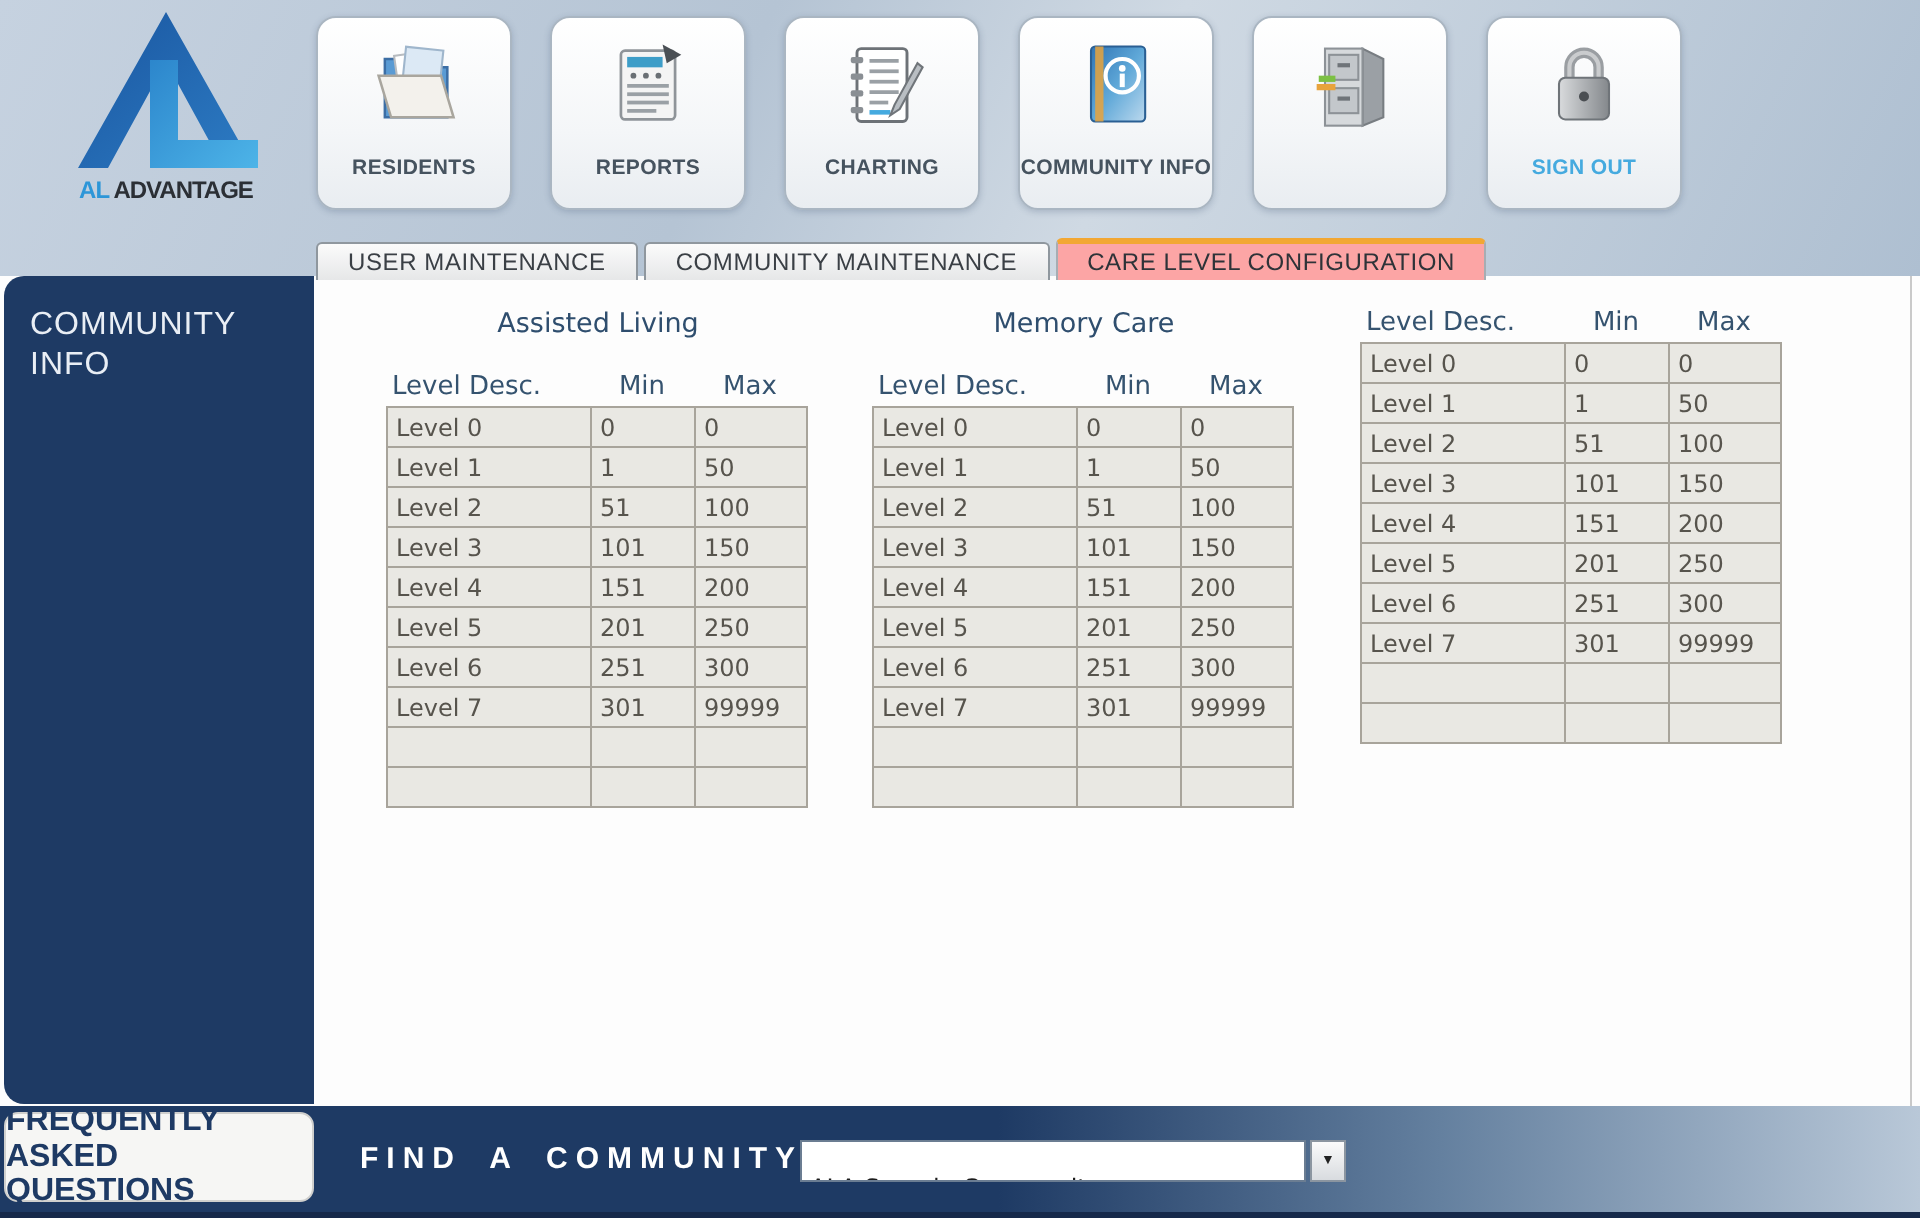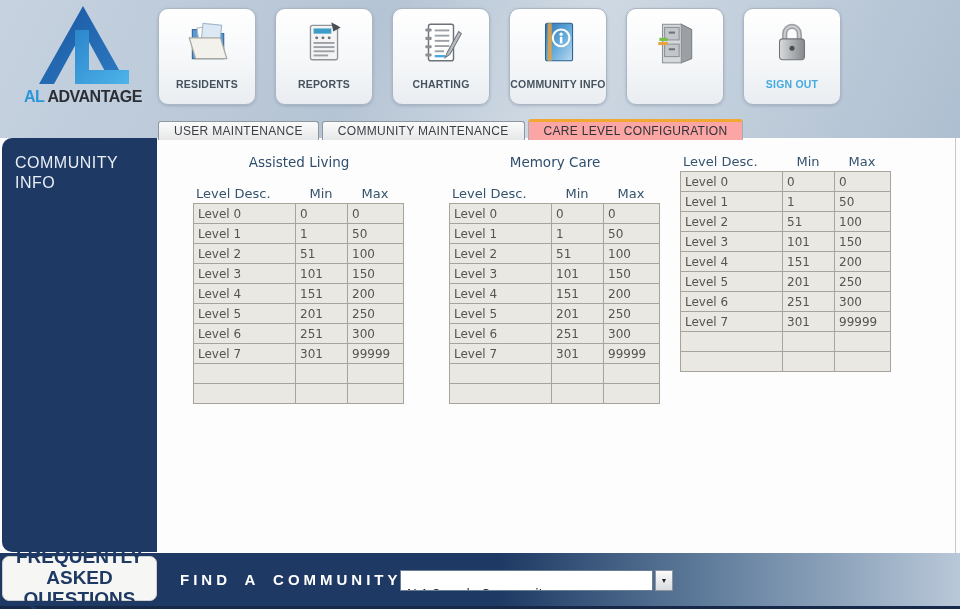--- a/index.html
+++ b/index.html
@@ -4,21 +4,21 @@
 <style>
   * { margin: 0; padding: 0; box-sizing: border-box; }
   html,body { width:960px; height:609px; font-family:"Liberation Sans", sans-serif; }
   .page { position:relative; width:960px; height:609px; background:#fdfdfd; overflow:hidden; }
 
   
   .header { position:absolute; left:0; top:0; width:960px; height:138px;
     background:linear-gradient(115deg,#c6d2e0 0%,#b5c4d4 38%,#cfd9e3 58%,#aebfd1 100%); }
   .logo { position:absolute; left:24px; top:4px; width:118px; text-align:center; }
   .logo svg { display:block; margin:0 auto; }
-  .logo-text { font-size:16px; font-weight:bold; letter-spacing:-0.5px; white-space:nowrap;text-align:center; }
+  .logo-text { font-size:12px; font-weight:bold; letter-spacing:-0.5px; white-space:nowrap;text-align:center; }
   .logo-al { color:#2d96d8; }
   .logo-adv { color:#2b2f35; }
 
   .nav-buttons { position:absolute; left:158px; top:8px; display:flex; gap:19px; }
   .nav-btn { width:98px; height:97px; border:1px solid #aab6c2; border-radius:10px;
     background:linear-gradient(180deg,#ffffff 0%,#f4f6f8 60%,#e9edf1 100%);
     box-shadow:0 1px 3px rgba(60,80,110,.25);
     display:flex; flex-direction:column; align-items:center; cursor:pointer; }
   .nav-icon { height:58px; display:flex; align-items:center; justify-content:center; margin-top:4px; }
   .nav-label { flex:1; display:flex; align-items:center; text-align:center;
@@ -36,41 +36,41 @@
 
   
   .sidebar { position:absolute; left:2px; top:138px; width:155px; height:414px;
     background:#1e3a64; border-radius:10px 0 0 10px; }
   .sidebar-title { padding:15px 0 0 13px; color:#e9eef5; font-size:16px; line-height:1.25; letter-spacing:.5px; }
 
   
   .content { position:absolute; left:157px; top:138px; width:799px; height:415px;
     background:#fdfdfd; border-right:1px solid #c9c9c9; }
   .care-table { position:absolute; top:16px; width:212px; }
-  .care-table.t0 { left:36px; } .care-table.t1 { left:292px; } .care-table.t2 { left:523px; }
+  .care-table.t0 { left:36px; } .care-table.t1 { left:279px; } .care-table.t2 { left:523px; }
   .table-title { text-align:center; font-size:13.5px; color:#2f4e6e; margin-bottom:16px;
     font-family:"DejaVu Sans", sans-serif; }
   .table-header { display:flex; font-size:13px; color:#35536f; margin-bottom:2px;
     font-family:"DejaVu Sans", sans-serif; }
   .table-header .h-desc { width:102px; padding-left:3px; }
   .table-header .h-min  { width:52px; text-align:center; }
   .table-header .h-max  { width:56px; text-align:center; }
   table.grid { border-collapse:collapse; border:1px solid #8f8b83; }
   table.grid td { border:1px solid #a8a49b; background:#e9e8e3; height:20px;
     font-size:12px; color:#57544d; padding:0 0 0 4px; font-family:"DejaVu Sans", sans-serif; }
   td.c-desc { width:102px; } td.c-min { width:52px; } td.c-max { width:56px; }
 
   
   .footer { position:absolute; left:0; top:553px; width:960px; height:56px;
     background:linear-gradient(90deg,#1e3a64 0%,#1e3a64 52%,#64809f 75%,#b9c8d8 100%);
     border-bottom:3px solid #16294a; }
   .faq-btn { position:absolute; left:2px; top:3px; width:155px; height:45px;
     background:#f6f6f4; border:1px solid #cfcfcd; border-radius:7px;
-    display:flex; align-items:center; justify-content:center; text-align:center;
-    font-size:19px; font-weight:bold; color:#1e3a64; line-height:1.1; cursor:pointer; }
+    display:flex; align-items:center; justify-content:center; 
+    font-size:16px; font-weight:bold; color:#1e3a64; line-height:1.1; cursor:pointer; }
   .find-label { position:absolute; left:180px; top:18px; color:#ffffff; font-weight:bold;
     font-size:15px; letter-spacing:4px; word-spacing:6px; white-space:nowrap; }
   .combo { position:absolute; left:400px; top:17px; width:273px; height:21px; display:flex; }
   .combo-field { width:253px; height:21px; background:#ffffff; border:1px solid #6b7d92;
     font-size:12px; color:#1b1b1b; padding:16px 4px 0 4px; overflow:hidden; white-space:nowrap;
     font-family:"DejaVu Sans", sans-serif; }
   .combo-arrow { width:18px; height:21px; margin-left:2px; border:1px solid #8b95a0;
     background:linear-gradient(180deg,#fbfbfb,#d8dbdf); font-size:7px; color:#222;
     display:flex; align-items:center; justify-content:center; cursor:pointer; }
 </style>

